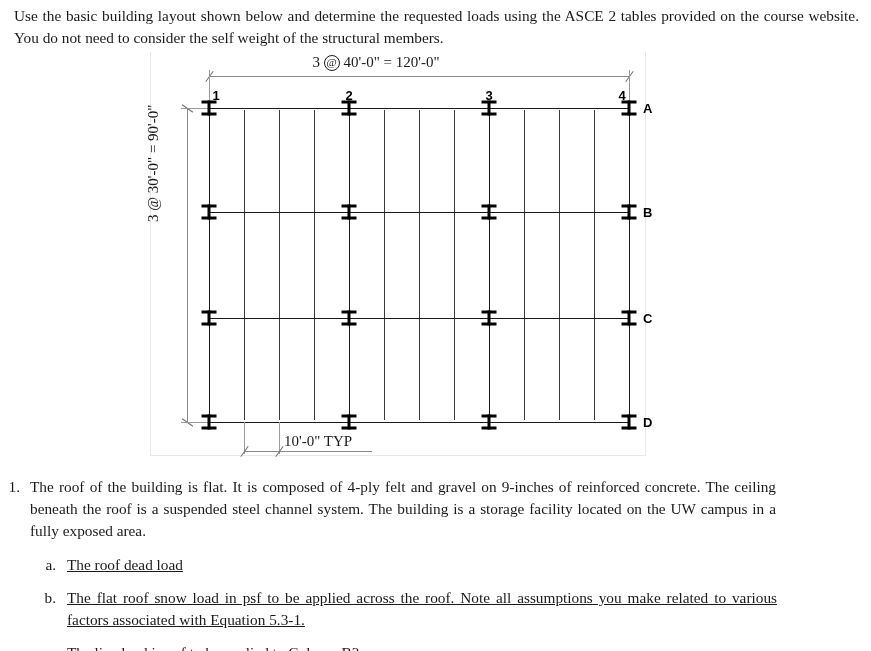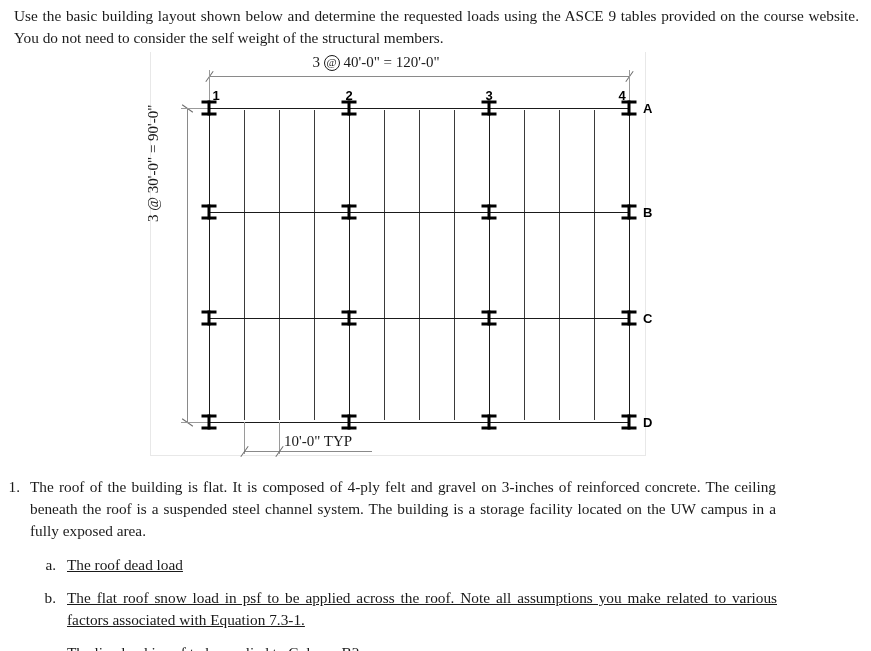--- a/index.html
+++ b/index.html
@@ -220,21 +220,21 @@
   .subtext {
     width: 710px;
     text-align: justify;
     text-justify: inter-word;
     text-decoration: underline;
   }
 </style>
 </head>
 <body>
 
-<div class="intro">Use the basic building layout shown below and determine the requested loads using the ASCE 9 tables provided on the course website. You do not need to consider the self weight of the structural members.</div>
+<div class="intro">Use the basic building layout shown below and determine the requested loads using the ASCE 2 tables provided on the course website. You do not need to consider the self weight of the structural members.</div>
 
 <div class="figure">
   <div class="fig-inner">
 
     <div class="dim-top-text">
       <span>3</span>
       <span class="circ-at">@</span>
       <span>40'-0"</span>
       <span>=</span>
       <span>120'-0"</span>
@@ -374,30 +374,30 @@
     <div class="tick" style="left:87px; top:399px;"></div>
     <div class="tick" style="left:122px; top:399px;"></div>
     <div class="typ-text" style="left:133px; top:381px;">10'-0" TYP</div>
 
   </div>
 </div>
 
 <div class="qlist">
   <div class="qitem">
     <div class="qnum">1.</div>
-    <div class="qtext">The roof of the building is flat.  It is composed of 4-ply felt and gravel on 3-inches of reinforced concrete.  The ceiling beneath the roof is a suspended steel channel system.  The building is a storage facility located on the UW campus in a fully exposed area.</div>
+    <div class="qtext">The roof of the building is flat.  It is composed of 4-ply felt and gravel on 9-inches of reinforced concrete.  The ceiling beneath the roof is a suspended steel channel system.  The building is a storage facility located on the UW campus in a fully exposed area.</div>
   </div>
 
   <div class="sublist" style="padding-left:0;">
     <div class="subitem">
       <div class="subnum">a.</div>
       <div class="subtext">The roof dead load</div>
     </div>
     <div class="subitem">
       <div class="subnum">b.</div>
-      <div class="subtext">The flat roof snow load in psf to be applied across the roof. Note all assumptions you make related to various factors associated with Equation 7.3-1.</div>
+      <div class="subtext">The flat roof snow load in psf to be applied across the roof. Note all assumptions you make related to various factors associated with Equation 5.3-1.</div>
     </div>
     <div class="subitem">
       <div class="subnum">c.</div>
       <div class="subtext">The live load in psf to be applied to Column B2</div>
     </div>
   </div>
 </div>
 
 </body></html>

